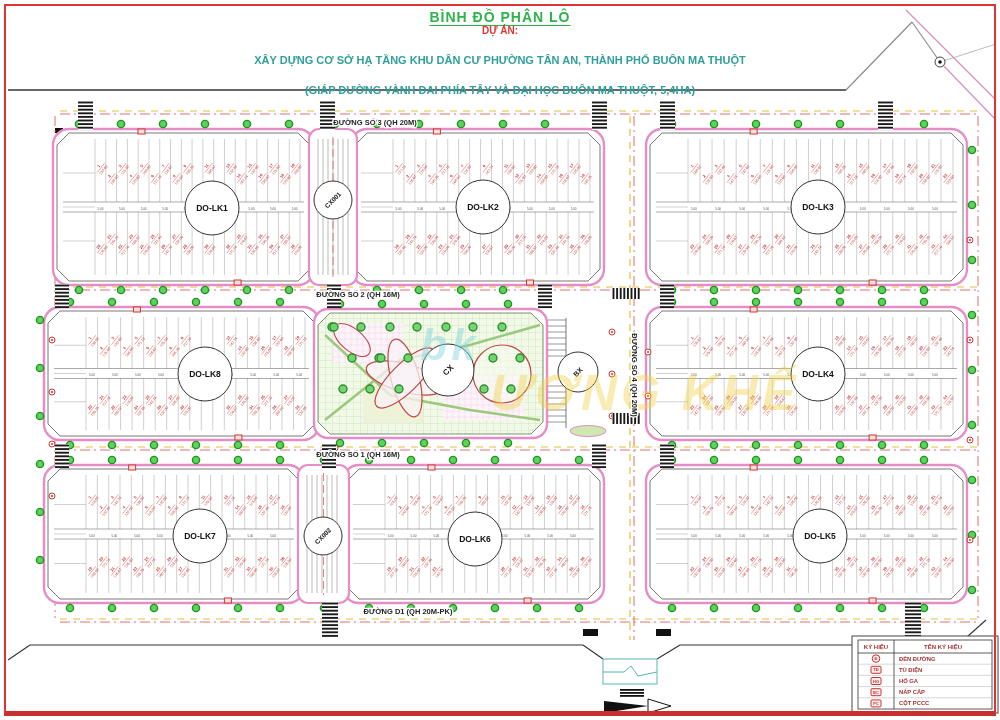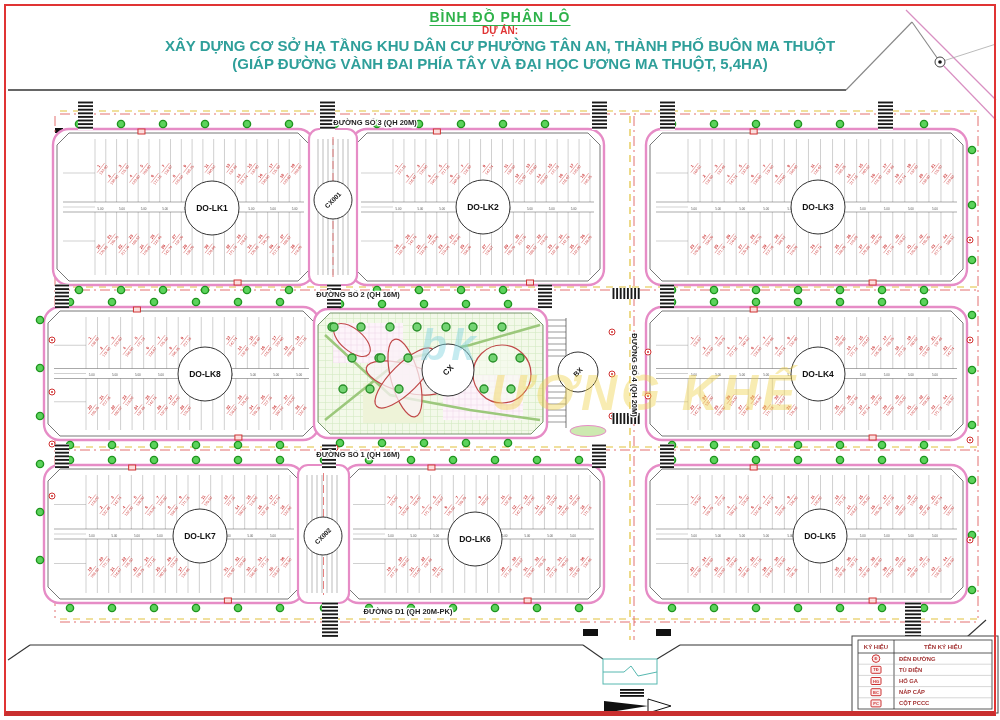--- a/index.html
+++ b/index.html
@@ -4,34 +4,34 @@
 <style>
   html,body{margin:0;padding:0;background:#ffffff;}
   .page{position:relative;width:1000px;height:720px;background:#fff;overflow:hidden;
         font-family:"Liberation Sans",sans-serif;}
   .frame{position:absolute;left:4px;top:4px;right:4px;bottom:4px;
          border:2px solid #e03434;border-bottom:5px solid #c92f2f;pointer-events:none;z-index:5;}
   .titleblock{position:absolute;top:9px;left:0;right:0;text-align:center;z-index:4;}
   .t1{color:#2eb24a;font-weight:bold;font-size:14px;letter-spacing:1px;
       text-decoration:underline;text-underline-offset:3px;}
   .t2{color:#e03434;font-weight:bold;font-size:10px;margin-top:0;}
-  .t3{color:#2f9f9a;font-weight:bold;font-size:15px;margin-top:1px;}
+  .t3{color:#2f9f9a;font-weight:bold;font-size:11px;margin-top:18px;}
   #map{position:absolute;left:0;top:0;z-index:1;}
   svg text{font-family:"Liberation Sans",sans-serif;}
 </style>
 </head>
 <body>
 
 <div class="page">
   <div class="frame"></div>
   <div class="titleblock">
     <div class="t1">BÌNH ĐỒ PHÂN LÔ</div>
     <div class="t2">DỰ ÁN:</div>
     <div class="t3">XÂY DỰNG CƠ SỞ HẠ TẦNG KHU DÂN CƯ PHƯỜNG TÂN AN, THÀNH PHỐ BUÔN MA THUỘT</div>
-    <div class="t3">(GIÁP ĐƯỜNG VÀNH ĐAI PHÍA TÂY VÀ ĐẠI HỌC ƯƠNG MA THUỘT, 5,4HA)</div>
+    <div class="t3">(GIÁP ĐƯỜNG VÀNH ĐAI PHÍA TÂY VÀ ĐẠI HỌC BUÔN MA THUỘT, 5,4HA)</div>
   </div>
   <svg id="map" width="1000" height="720" viewBox="0 0 1000 720">
       <defs>
         <pattern id="pgrid" width="7" height="7" patternUnits="userSpaceOnUse">
           <rect width="7" height="7" fill="#f3f9e9"></rect>
           <path d="M0 3.5H7M3.5 0V7" stroke="#d4e9c2" stroke-width="0.6"></path>
         </pattern>
         <pattern id="ppink" width="6" height="6" patternUnits="userSpaceOnUse">
           <rect width="6" height="6" fill="#fdf4fa"></rect>
           <path d="M0 3H6M3 0V6" stroke="#edd3e6" stroke-width="0.5"></path>

